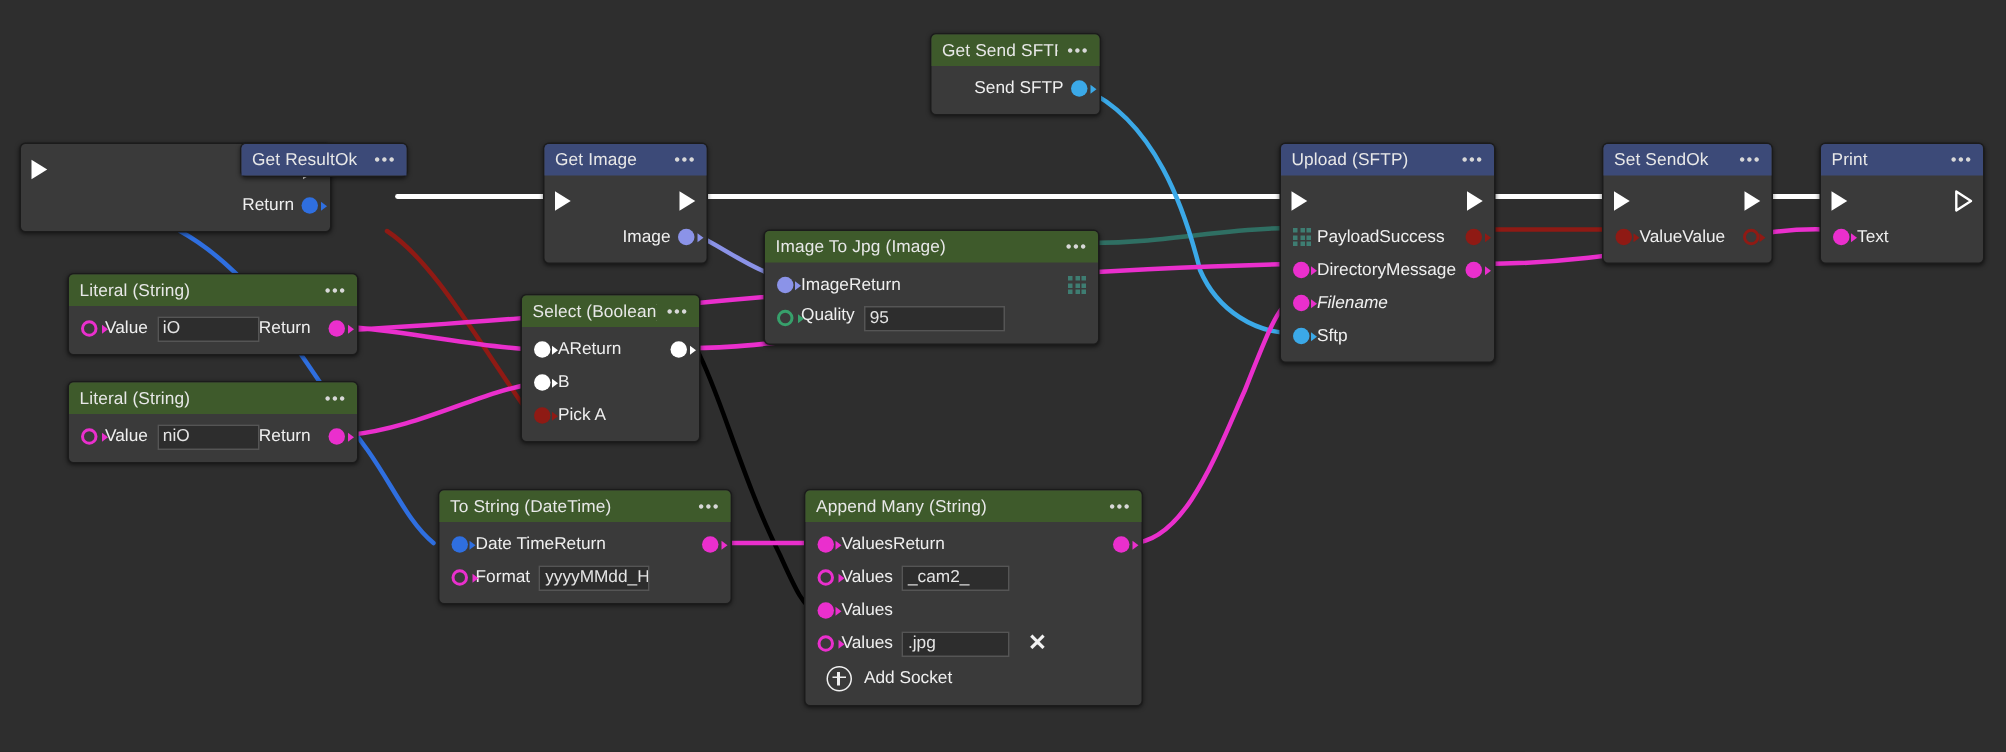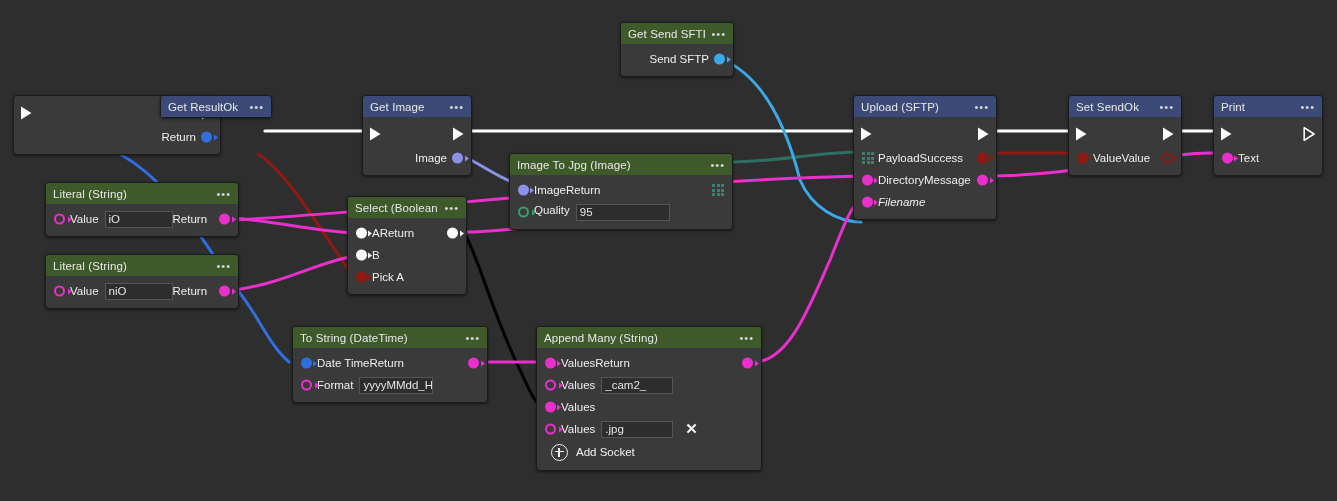--- a/index.html
+++ b/index.html
@@ -154,20 +154,26 @@
             </span>
             <span class="lbl">Message</span>
             <span class="pin r" style="color: rgb(234, 47, 205); background: rgb(234, 47, 205);"></span>
           </div>
           <div class="row inrow">
             <span class="pin l" style="color: rgb(234, 47, 205); background: rgb(234, 47, 205);"></span>
             <span style="display: flex; align-items: center; font-style: italic;">
               <span class="lbl">Filename</span>
             </span>
           </div>
+          <div class="row inrow">
+            <span class="pin l" style="color: rgb(59, 169, 232); background: rgb(59, 169, 232);"></span>
+            <span style="display: flex; align-items: center;">
+              <span class="lbl">Sftp</span>
+            </span>
+          </div>
         </div>
       </div>
       <div class="node blue" style="left: 1068px; top: 95px; width: 114px;">
         <div class="hdr">
           <span class="title">Set SendOk</span>
           <span class="dots">•••</span>
         </div>
         <div class="body">
           <div class="execrow">
             <span class="exec in"><svg width="13" height="15" viewBox="0 0 13 15">

